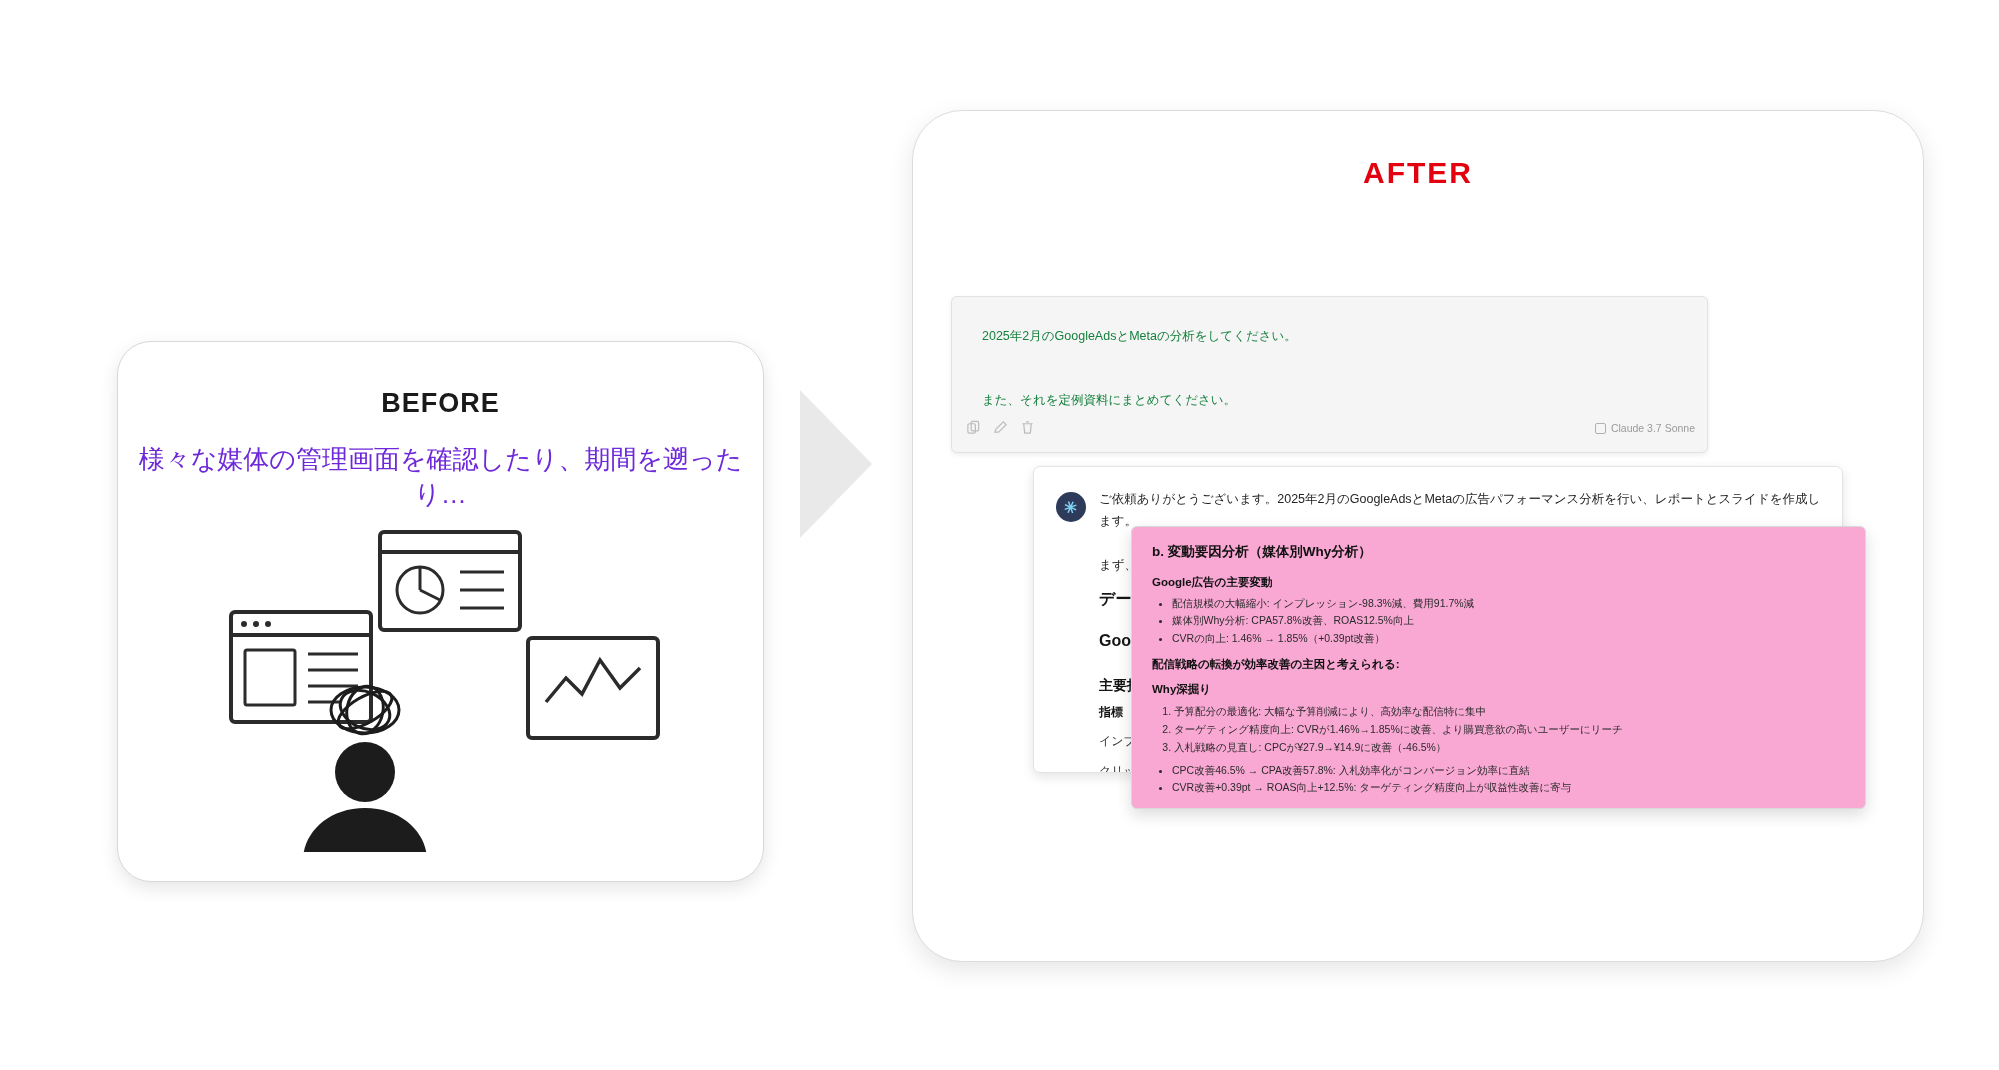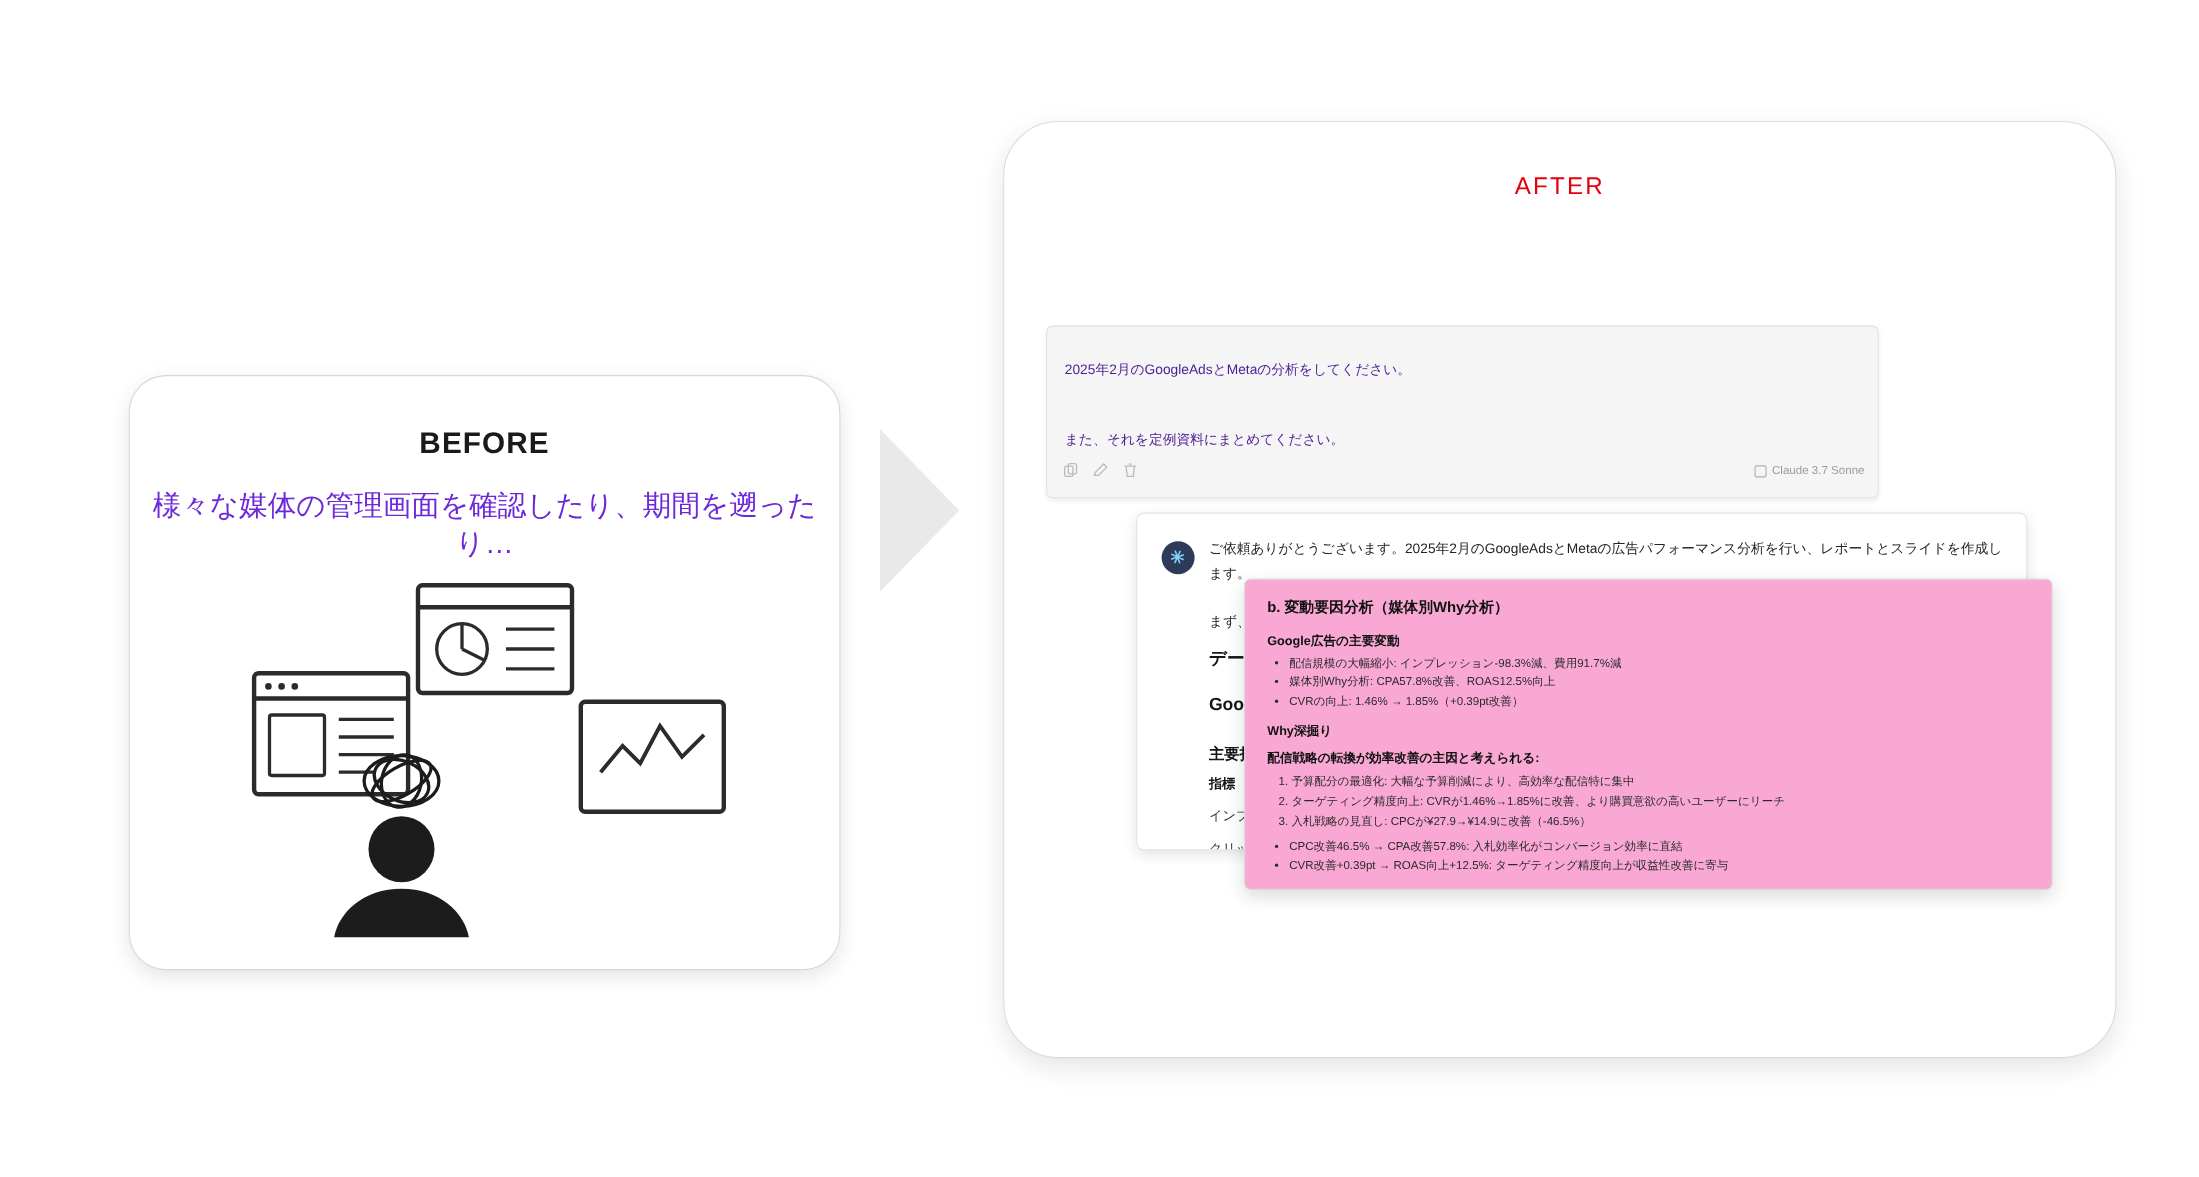--- a/index.html
+++ b/index.html
@@ -75,22 +75,22 @@
     border: 1px solid #dcdcdc;
     border-radius: 50px;
     box-shadow: 0 8px 24px rgba(0,0,0,0.10);
   }
   .after-title {
     position: absolute;
     top: 45px;
     left: 0;
     width: 100%;
     text-align: center;
-    font-size: 22px;
-    font-weight: normal;
+    font-size: 30px;
+    font-weight: bold;
     color: #e3000f;
     letter-spacing: 2px;
   }
   .after-head {
     position: absolute;
     top: 100px;
     left: 0;
     width: 100%;
     text-align: center;
     font-size: 31px;
@@ -105,23 +105,23 @@
     top: 185px;
     width: 755px;
     height: 155px;
     background: #f5f5f5;
     border: 1px solid #e2e2e2;
     border-radius: 6px;
     box-shadow: 0 2px 5px rgba(0,0,0,0.07);
   }
   .prompt-line {
     position: absolute;
-    left: 16px;
+    left: 30px;
     font-size: 12.5px;
-    color: #4c1d95;
+    color: #15803d;
     white-space: nowrap;
   }
   .prompt-line.l1 { top: 31px; }
   .prompt-line.l2 { top: 63px; }
   .prompt-line.l3 { top: 95px; }
   .prompt-tools {
     position: absolute;
     left: 14px;
     top: 123px;
     display: flex;
@@ -391,23 +391,23 @@
   <div class="analysis-panel">
     <div class="ap-title">b. 変動要因分析（媒体別Why分析）</div>
 
     <div class="ap-sub">Google広告の主要変動</div>
     <ul class="ap-ul">
       <li>配信規模の大幅縮小: インプレッション-98.3%減、費用91.7%減</li>
       <li>媒体別Why分析: CPA57.8%改善、ROAS12.5%向上</li>
       <li>CVRの向上: 1.46% → 1.85%（+0.39pt改善）</li>
     </ul>
 
+    <div class="ap-sub">配信戦略の転換が効率改善の主因と考えられる:</div>
+
     <div class="ap-sub">Why深掘り</div>
-
-    <div class="ap-sub">配信戦略の転換が効率改善の主因と考えられる:</div>
     <ol class="ap-ol">
       <li>予算配分の最適化: 大幅な予算削減により、高効率な配信特に集中</li>
       <li>ターゲティング精度向上: CVRが1.46%→1.85%に改善、より購買意欲の高いユーザーにリーチ</li>
       <li>入札戦略の見直し: CPCが¥27.9→¥14.9に改善（-46.5%）</li>
     </ol>
 
     <ul class="ap-ul">
       <li>CPC改善46.5% → CPA改善57.8%: 入札効率化がコンバージョン効率に直結</li>
       <li>CVR改善+0.39pt → ROAS向上+12.5%: ターゲティング精度向上が収益性改善に寄与</li>
     </ul>

